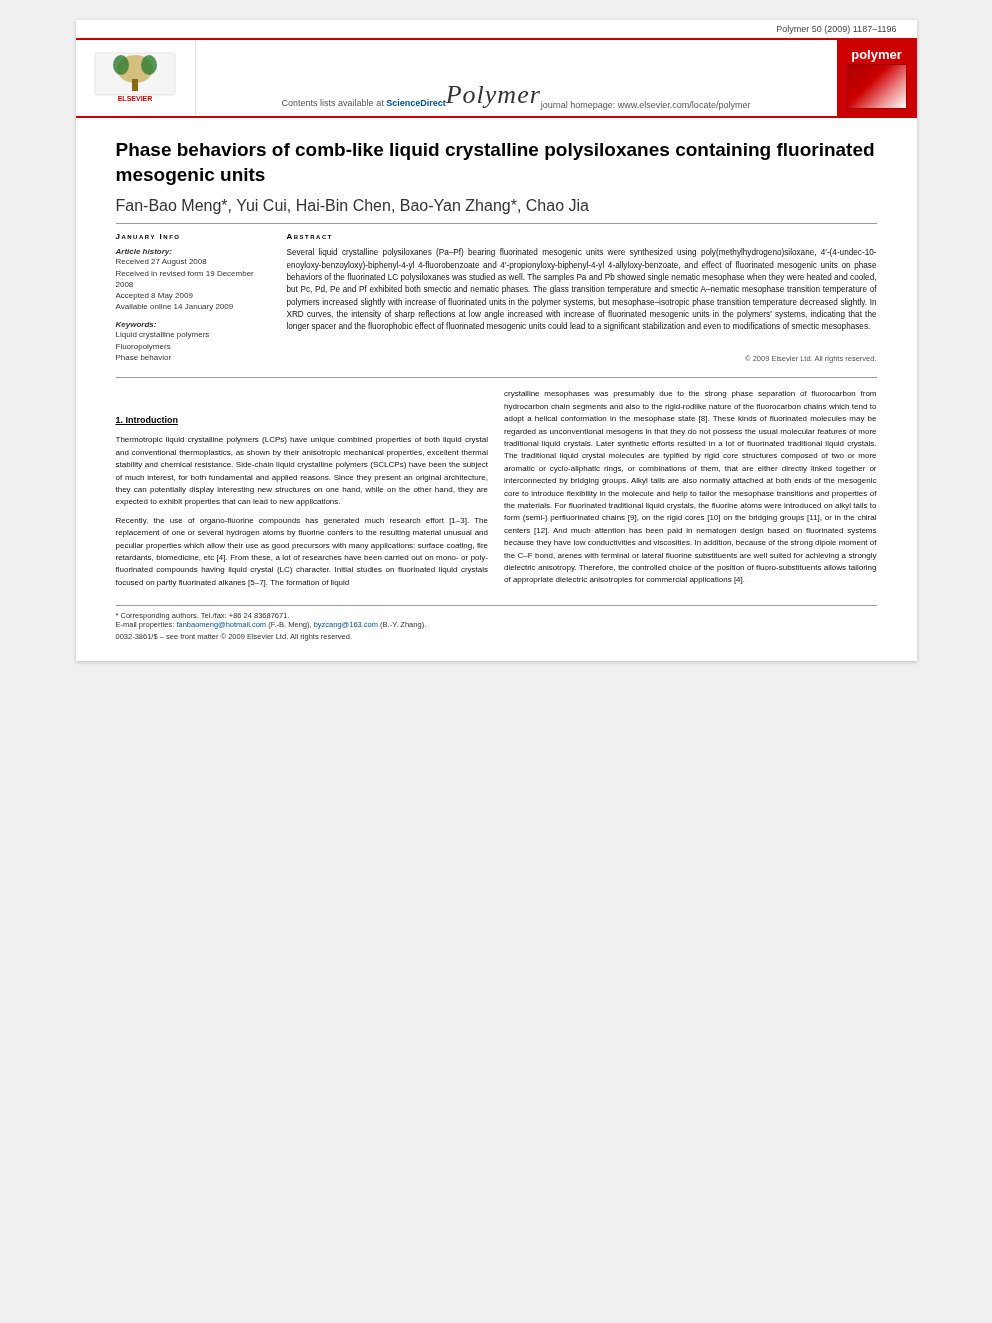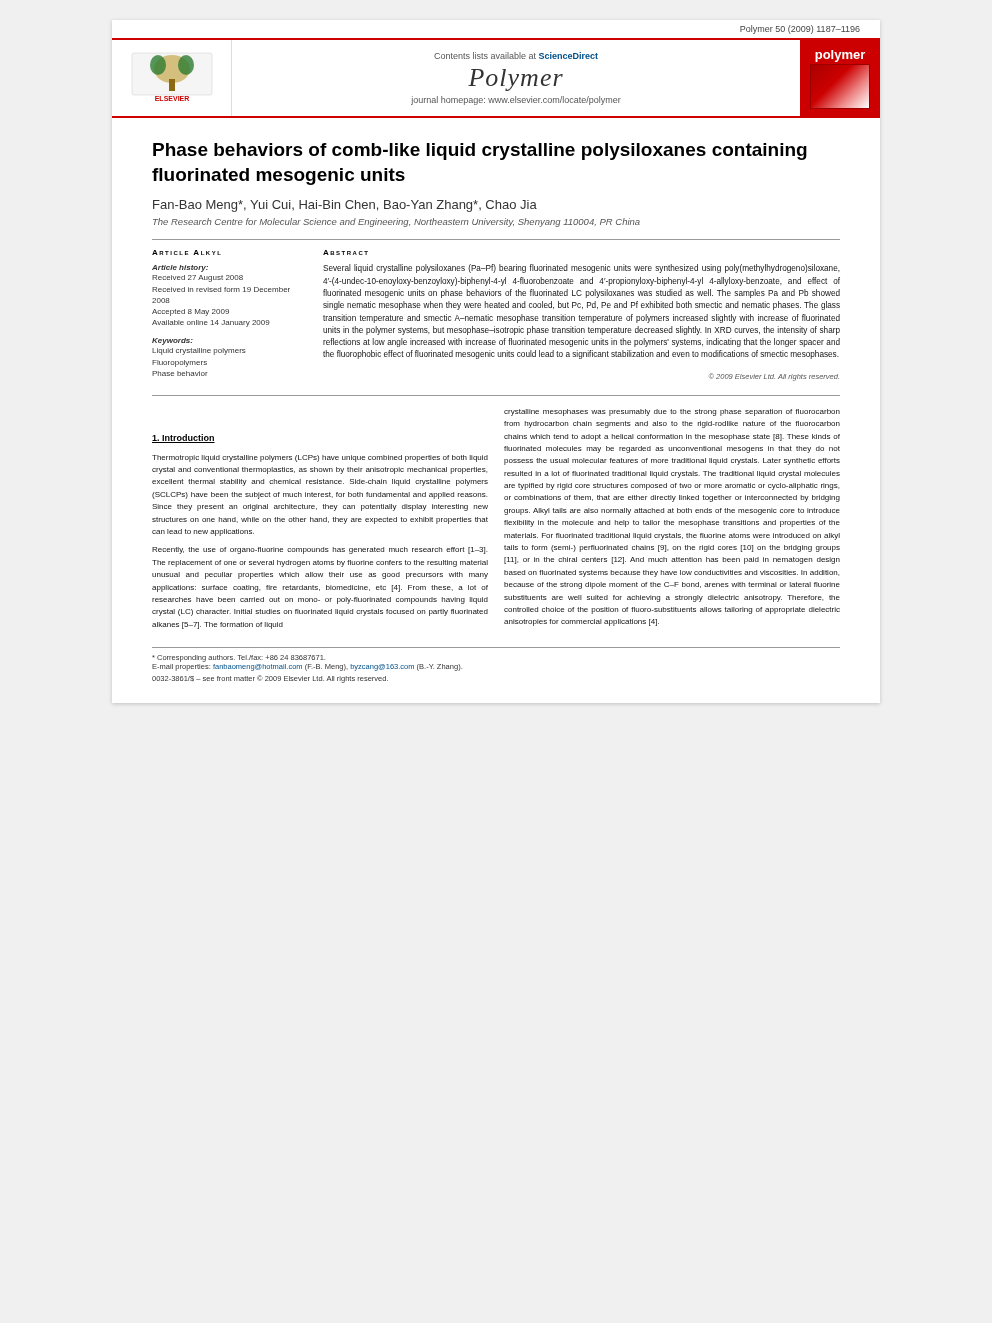--- a/index.html
+++ b/index.html
@@ -4,21 +4,21 @@
   <style>
     * { margin: 0; padding: 0; box-sizing: border-box; }
     body {
       background: #f0f0f0;
       font-family: 'Times New Roman', Times, serif;
       display: flex;
       justify-content: center;
       padding: 20px 0;
     }
     .page {
-      width: 768px;
+      width: 841px;
       background: #fff;
       padding: 0;
       box-shadow: 0 1px 4px rgba(0,0,0,0.2);
     }
     .journal-meta-top {
       font-size: 9px;
       color: #444;
       text-align: right;
       padding: 4px 20px 0 20px;
       font-family: Arial, sans-serif;
@@ -38,22 +38,22 @@
       display: flex;
       flex-direction: column;
       align-items: center;
       justify-content: center;
       border-right: 1px solid #ddd;
       padding: 6px;
     }
     .header-center {
       flex: 1;
       display: flex;
-      flex-direction: column;
-      align-items: center;
+      flex-direction: row;
+      align-items: flex-end;
       justify-content: center;
       padding: 6px 10px;
     }
     .sciencedirect-line {
       font-size: 9px;
       color: #555;
       font-family: Arial, sans-serif;
       margin-bottom: 2px;
     }
     .sciencedirect-link {
@@ -103,21 +103,21 @@
     }
     .article-title {
       font-size: 19px;
       font-weight: bold;
       color: #000;
       line-height: 1.3;
       margin-bottom: 10px;
       font-family: Arial, Helvetica, sans-serif;
     }
     .authors {
-      font-size: 13px;
+      font-size: 16px;
       color: #333;
       margin-bottom: 4px;
       font-family: Arial, Helvetica, sans-serif;
     }
     .affiliation {
       font-size: 9.5px;
       color: #555;
       font-style: italic;
       margin-bottom: 12px;
       font-family: Arial, Helvetica, sans-serif;
@@ -180,23 +180,22 @@
       font-size: 8.2px;
       line-height: 1.5;
       color: #111;
       text-align: justify;
       font-family: Arial, Helvetica, sans-serif;
     }
     .copyright-line {
       font-size: 7.5px;
       color: #555;
       text-align: right;
-      margin-top: 10px;
-      font-family: Arial, Helvetica, sans-serif;
-      font-style: italic;
+      margin-top: 21px;
+      font-family: Arial, Helvetica, sans-serif;
     }
 
     
     .body-content {
       display: flex;
       gap: 16px;
       margin-top: 10px;
     }
     .body-col {
       flex: 1;
@@ -280,29 +279,28 @@
       <div class="polymer-logo-img"></div>
     </div>
   </div>
 
   <div class="article-content">
 
     <div class="article-title">Phase behaviors of comb-like liquid crystalline polysiloxanes containing fluorinated mesogenic units</div>
 
     <div class="authors">Fan-Bao Meng*, Yui Cui, Hai-Bin Chen, Bao-Yan Zhang*, Chao Jia</div>
 
-    <div class="affiliation">The Research Centre for Molecular Science and Engineering, Northeastern University, Shenyang 110004, PR China</div>
 
     <hr class="divider">
 
     <div class="info-abstract">
 
       <div class="article-info">
         <div class="info-section-title">
-          <span>Article Alkyl</span>
+          <span>January Info</span>
         </div>
         <div class="info-label">Article history:</div>
         <div class="info-value">Received 27 August 2008</div>
         <div class="info-value">Received in revised form 19 December 2008</div>
         <div class="info-value">Accepted 8 May 2009</div>
         <div class="info-value">Available online 14 January 2009</div>
         <div class="keywords-section">
           <div class="info-label">Keywords:</div>
           <div class="info-value">Liquid crystalline polymers</div>
           <div class="info-value">Fluoropolymers</div>

